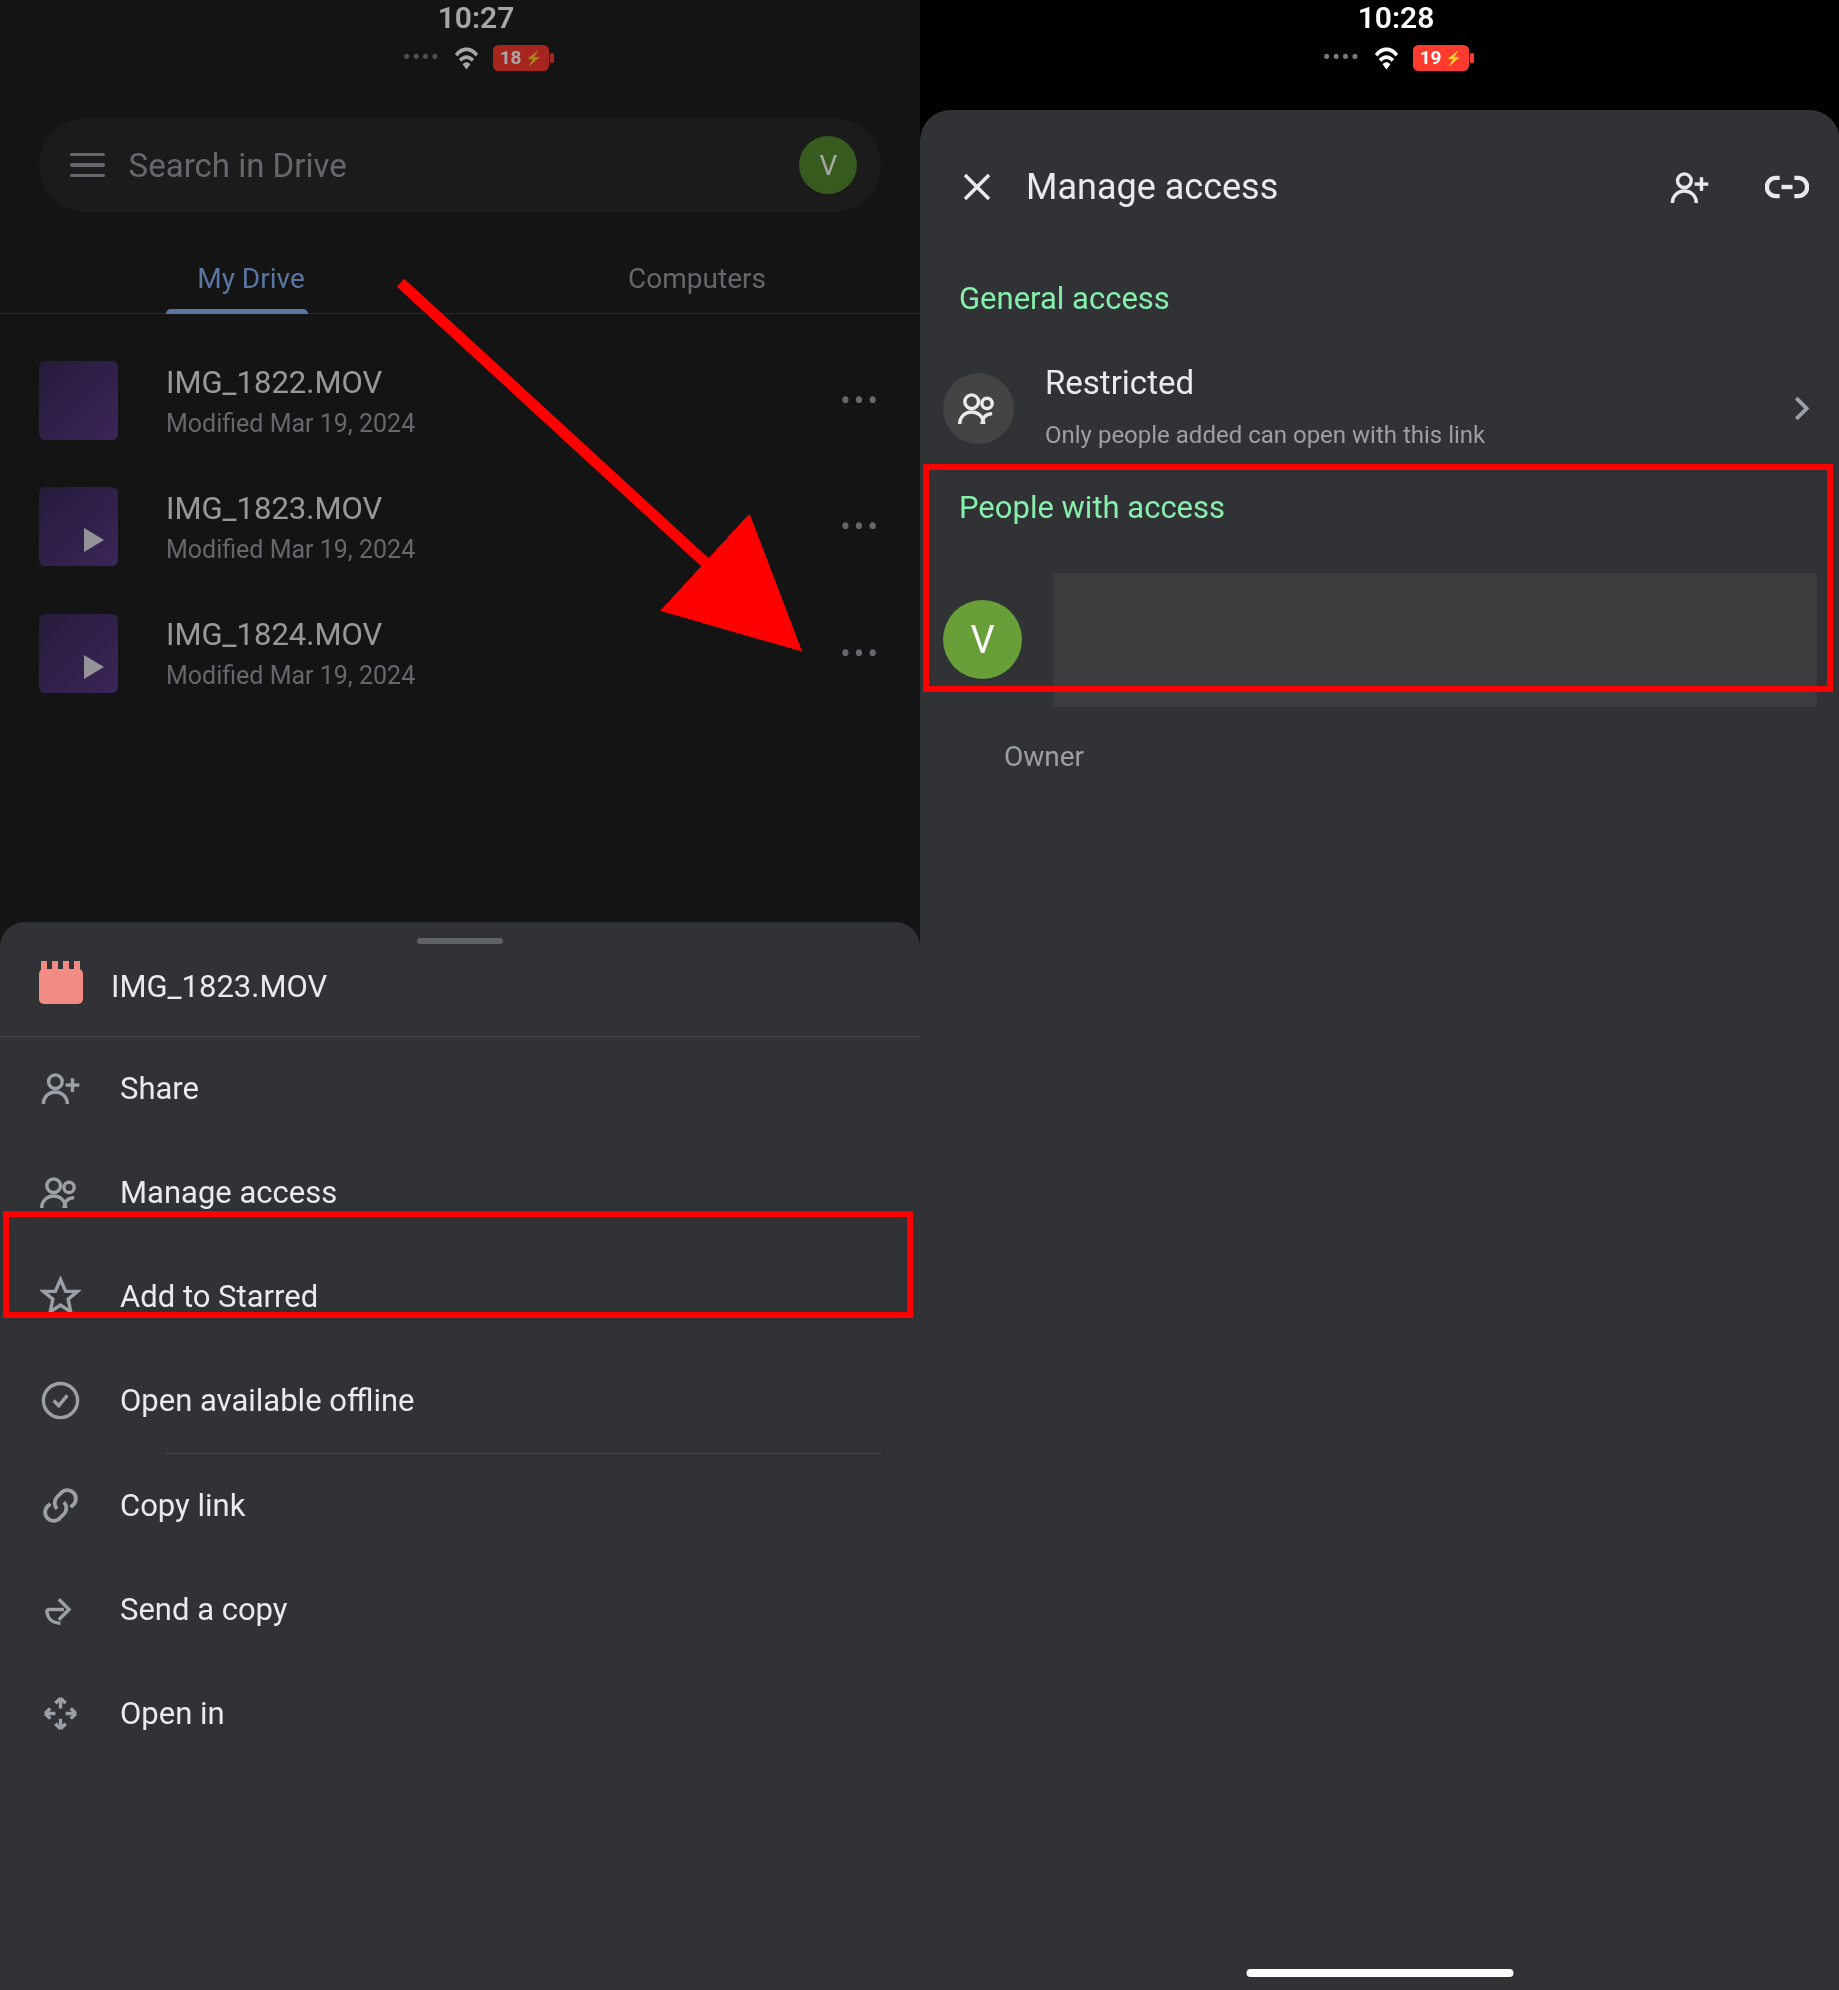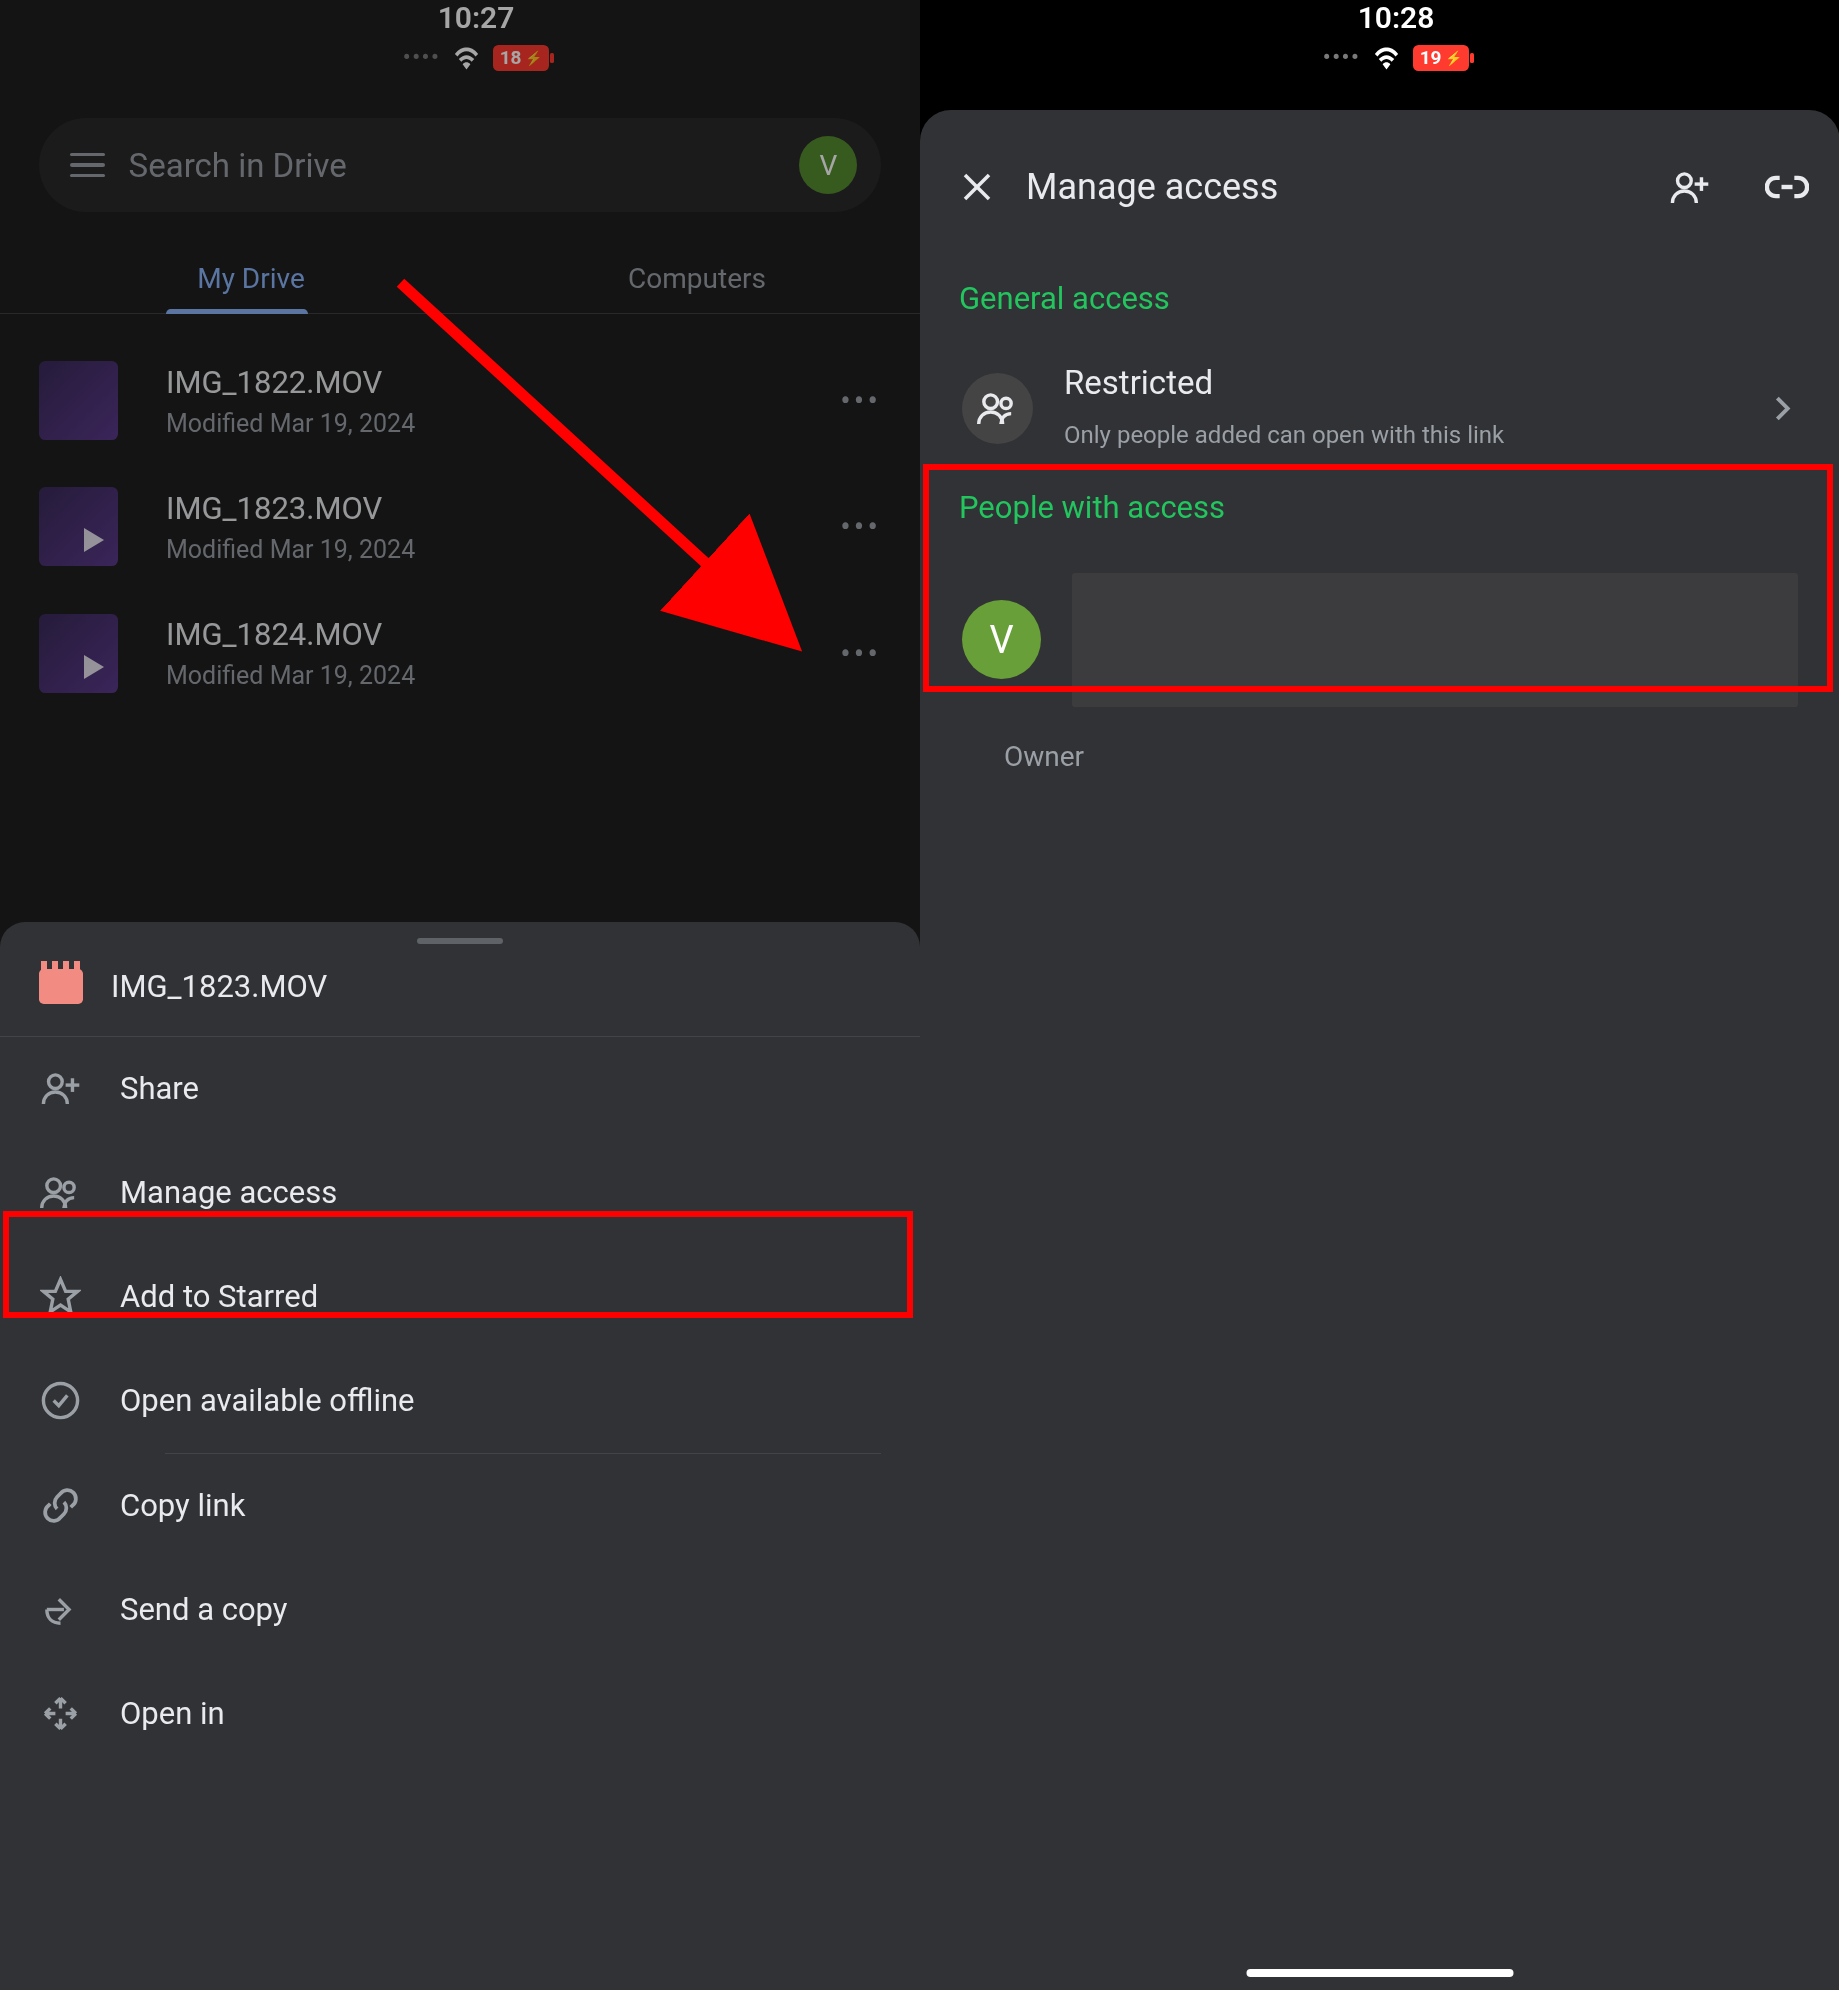--- a/index.html
+++ b/index.html
@@ -134,23 +134,23 @@
 
   
   .rsheet {
     position:absolute; left:0; right:0; top:110px; bottom:0;
     background:#313235; border-radius:31px 31px 0 0;
   }
   .rsheet-top{
     display:flex; align-items:center; padding: 55px 31px 55px 39px; gap:31px;
   }
   .rtitle{ font-size:36px; flex:1;}
-  .section-label{ font-size:31px; color:#22c55e; padding: 15.7px 39px 27.5px; }
+  .section-label{ font-size:31px; color:#86efac; padding: 15.7px 39px 27.5px; }
   .ritem{
-    display:flex; align-items:center; gap:31px; padding: 19px 42px;
+    display:flex; align-items:center; gap:31px; padding: 19px 23px;
   }
   .circ { width:71px; height:71px; border-radius:50%; background:#444; display:flex; align-items:center; justify-content:center;}
   .ritem-main{ flex:1;}
   .r1{ font-size:33px; margin-bottom:14px;}
   .r2{ font-size:24px; color:#9aa0a6; line-height:1.6;}
   .chev { color:#9aa0a6; }
 
   .avatar2{ width:79px; height:79px; border-radius:50%; background:#689f38; color:#fff; display:flex; align-items:center;justify-content:center; font-size:38px;}
   .owner-block{ flex:1; height:134px; background:#3c3c3e; border-radius:3.1px;}
   .owner-label{ font-size:28px; color:#9aa0a6; padding-left:84px; margin-top:14px;}

